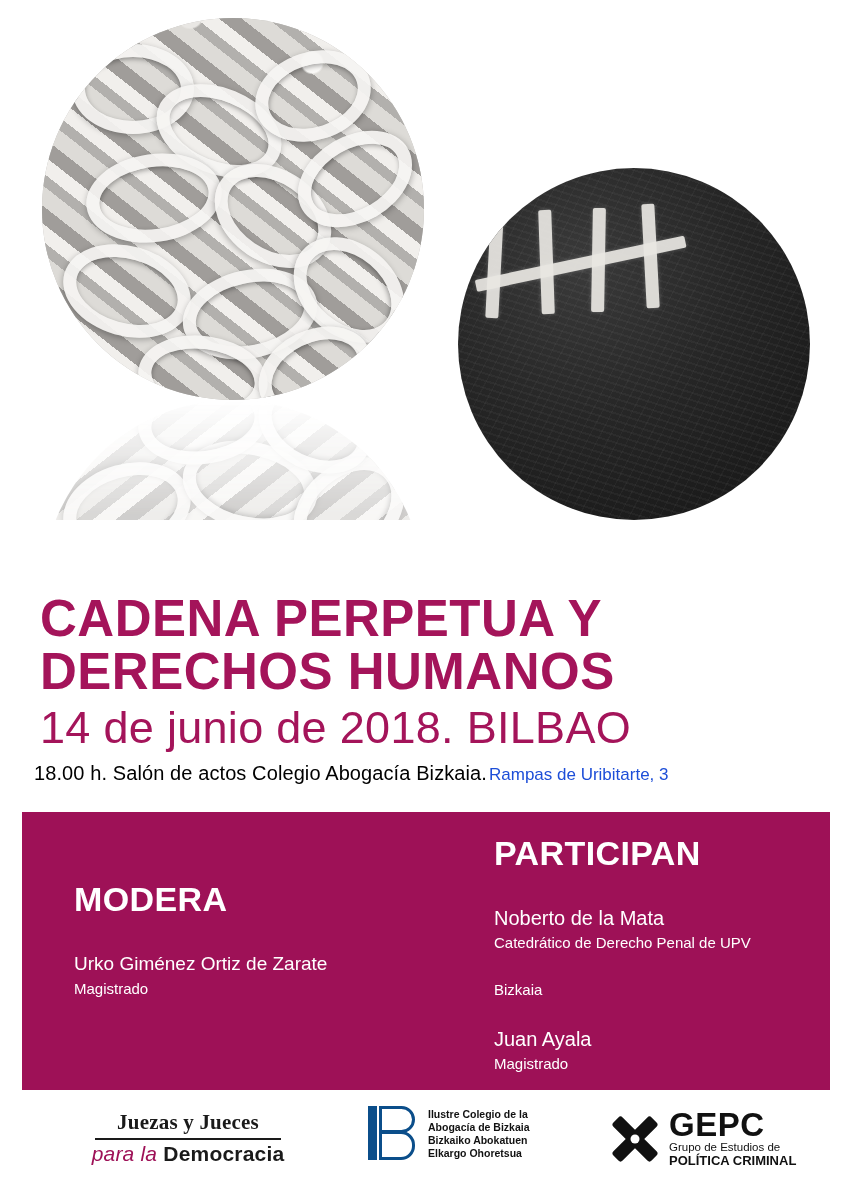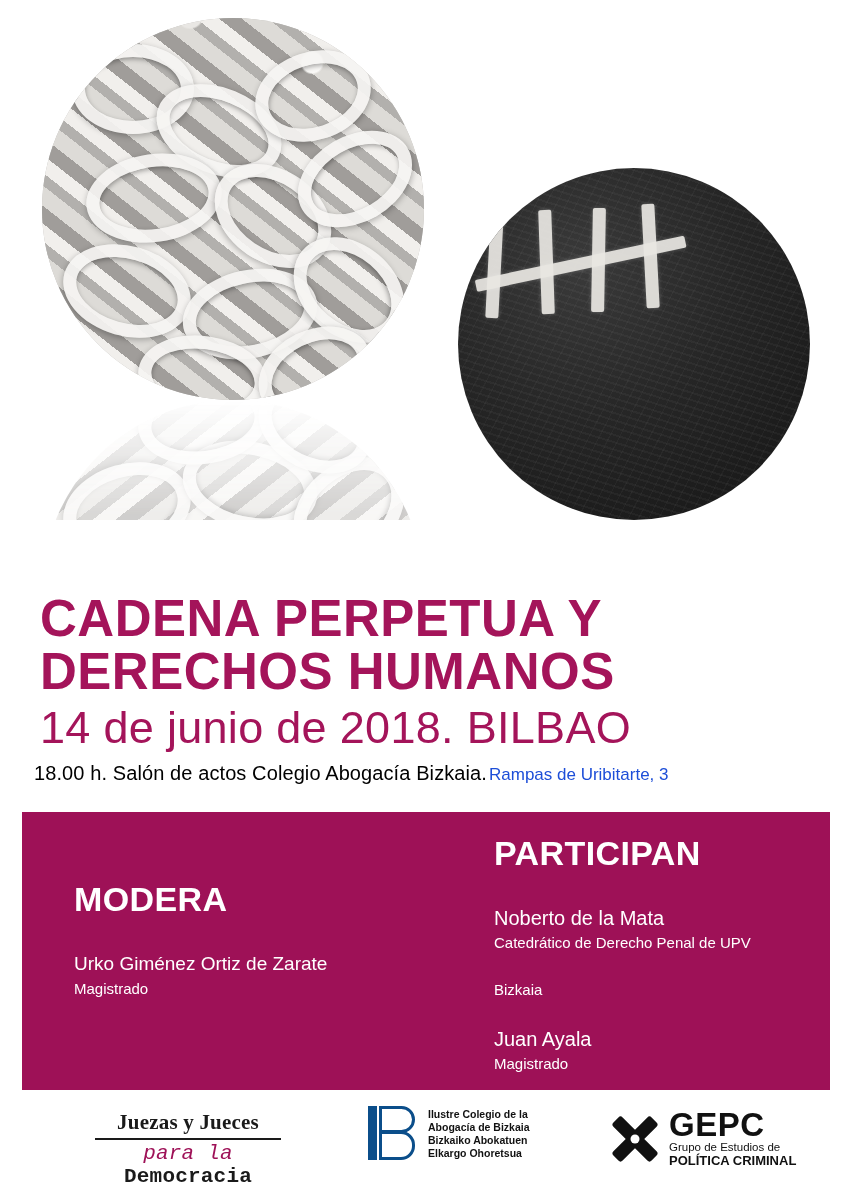--- a/index.html
+++ b/index.html
@@ -204,21 +204,21 @@
     text-align: center;
     color: #1a1a1a;
   }
   .jjd-line1 {
     font-family: "Liberation Serif", serif;
     font-size: 21px;
     font-weight: bold;
     letter-spacing: .2px;
   }
   .jjd-line2 {
-    font-family: Liberation Mono, monospace;
+    font-family: Liberation Sans, sans-serif;
     font-size: 21px;
     font-weight: bold;
     letter-spacing: .2px;
     margin-top: 1px;
   }
   .jjd-line2 i {
     font-style: italic;
     font-weight: normal;
     color: #9e1157;
   }

